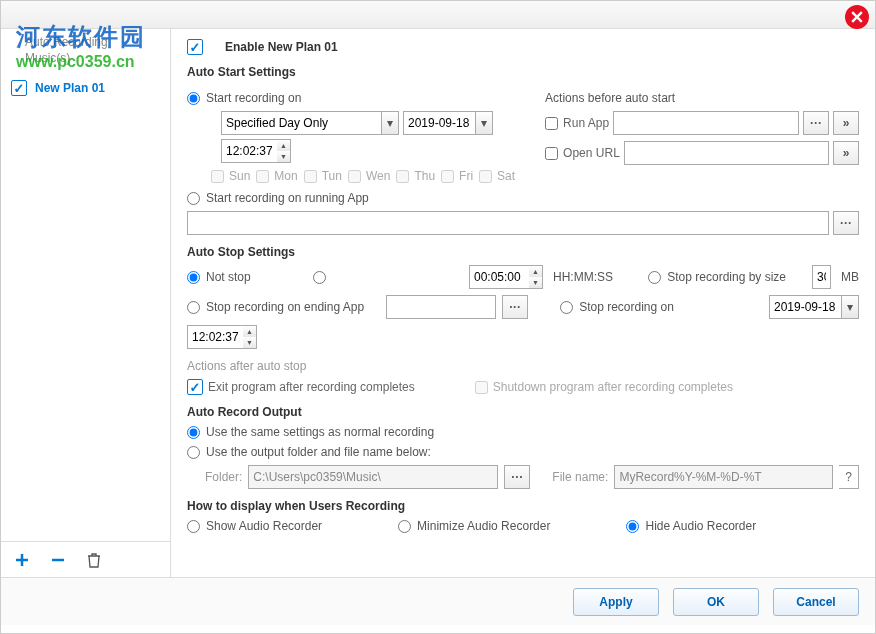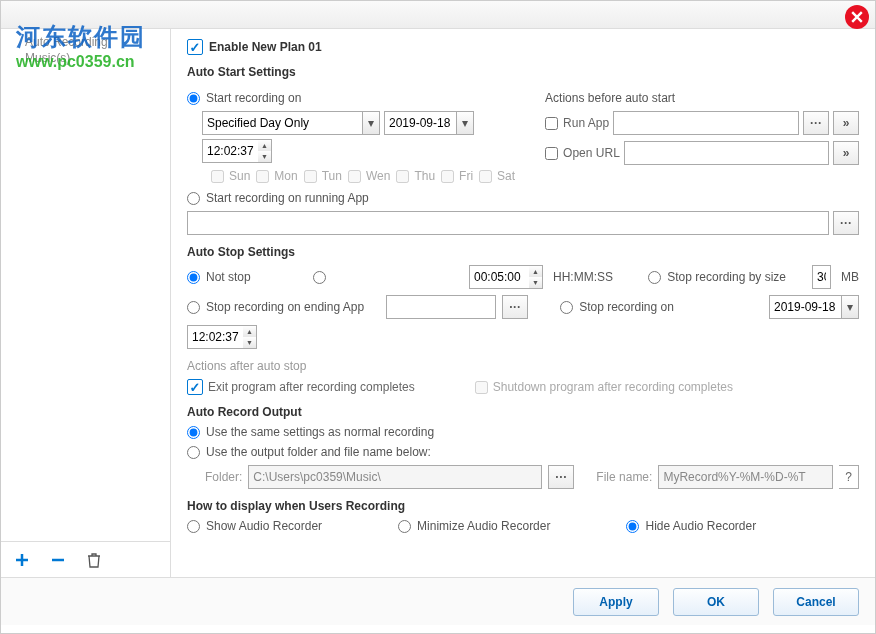--- a/index.html
+++ b/index.html
@@ -12,21 +12,21 @@
 .watermark .cn { color: #0b61c4; font-size: 24px; font-weight: bold; letter-spacing: 2px; }
 .watermark .url { color: #20b020; font-size: 16px; font-weight: bold; }
 .main { display: flex; height: 548px; }
 .sidebar { width: 170px; border-right: 1px solid #ddd; background: #fff; position: relative; display: flex; flex-direction: column; }
 .sidebar-header { padding: 6px 24px; color: #888; font-size: 11px; line-height: 1.3; }
 .plan-item { display: flex; align-items: center; padding: 8px 10px; gap: 8px; cursor: pointer; }
 .plan-item.active { color: #0078d4; font-weight: bold; }
 .sidebar-tools { position: absolute; bottom: 0; left: 0; right: 0; height: 36px; border-top: 1px solid #ddd; display: flex; align-items: center; justify-content: flex-start; gap: 18px; padding: 0 12px; }
 .tool-icon { width: 18px; height: 18px; cursor: pointer; display: flex; align-items: center; justify-content: center; color: #0078d4; }
 .content { flex: 1; padding: 10px 16px 0 16px; overflow-y: auto; color: #555; }
-.enable-row { display: flex; align-items: center; gap: 6px; margin-bottom: 10px; font-weight: bold; color: #333; }
+.enable-row { display: flex; align-items: center; gap: 22px; margin-bottom: 10px; font-weight: bold; color: #333; }
 .section-title { font-weight: bold; color: #333; margin: 10px 0 6px 0; }
 .row { display: flex; align-items: center; margin: 6px 0; flex-wrap: wrap; }
 .radio { display: inline-flex; align-items: center; gap: 6px; margin-right: 16px; cursor: pointer; }
 .radio input, .chk input { cursor: pointer; }
 .chk { display: inline-flex; align-items: center; gap: 5px; cursor: pointer; color: #666; }
 .chk.disabled { color: #aaa; }
 .bluechk { width: 16px; height: 16px; border: 1px solid #0078d4; border-radius: 2px; display: inline-flex; align-items: center; justify-content: center; background: #fff; }
 .bluechk.checked::after { content: "✓"; color: #0078d4; font-weight: bold; font-size: 13px; }
 input[type=text], select { border: 1px solid #aaa; height: 24px; padding: 0 4px; background: #fff; font-size: 12px; }
 input[type=text]:disabled { background: #f5f5f5; color: #888; }
@@ -61,20 +61,24 @@
   <div class="cn">河东软件园</div>
   <div class="url">www.pc0359.cn</div>
 </div>
 
 <div class="main">
   <div class="sidebar">
     <div class="sidebar-header">
       <div>Auto Recording</div>
       <div>Music(s)</div>
     </div>
+    <div class="plan-item active">
+      <span class="bluechk checked"></span>
+      <span>New Plan 01</span>
+    </div>
     <div class="sidebar-tools">
       <span class="tool-icon">
           <svg width="16" height="16">
             <path d="M8 2v12M2 8h12" stroke="#0078d4" stroke-width="2.5"></path>
           </svg>
         </span>
       <span class="tool-icon">
           <svg width="16" height="16">
             <path d="M2 8h12" stroke="#0078d4" stroke-width="2.5"></path>
           </svg>
@@ -95,21 +99,21 @@
 
     <div class="section-title">Auto Start Settings</div>
     <div class="col2">
       <div>
         <div class="row">
           <label class="radio">
               <input type="radio" checked="" style="">
               <span>Start recording on</span>
             </label>
         </div>
-        <div class="row" style="margin-left:15px;gap:4px;">
+        <div class="row" style="margin-left:34px;gap:4px;">
           <div class="combo">
             <input type="text" style="width: 160px;" value="Specified Day Only">
             <span class="drop">▾</span>
           </div>
           <div class="combo">
             <input type="text" style="width: 72px;" value="2019-09-18">
             <span class="drop">▾</span>
           </div>
           <div class="combo">
             <input type="text" style="width: 56px;" value="12:02:37">
@@ -258,21 +262,21 @@
         </label>
       </div>
     <div class="row">
         <label class="radio">
           <input type="radio" style="">
           <span>Use the output folder and file name below:</span>
         </label>
       </div>
     <div class="row" style="gap:6px;margin-left:18px;">
       <span class="muted">Folder:</span>
-      <input type="text" disabled="" style="width: 294px;" value="C:\Users\pc0359\Music\">
+      <input type="text" disabled="" style="width: 250px;" value="C:\Users\pc0359\Music\">
       <span class="icon-btn">···</span>
       <span style="width:10px"></span>
       <span class="muted">File name:</span>
       <input type="text" disabled="" style="flex: 1 1 0%;" value="MyRecord%Y-%M-%D-%T">
       <span class="help-q">?</span>
     </div>
 
     <div class="section-title">How to display when Users Recording</div>
     <div class="row" style="gap:60px;">
       <label class="radio">

